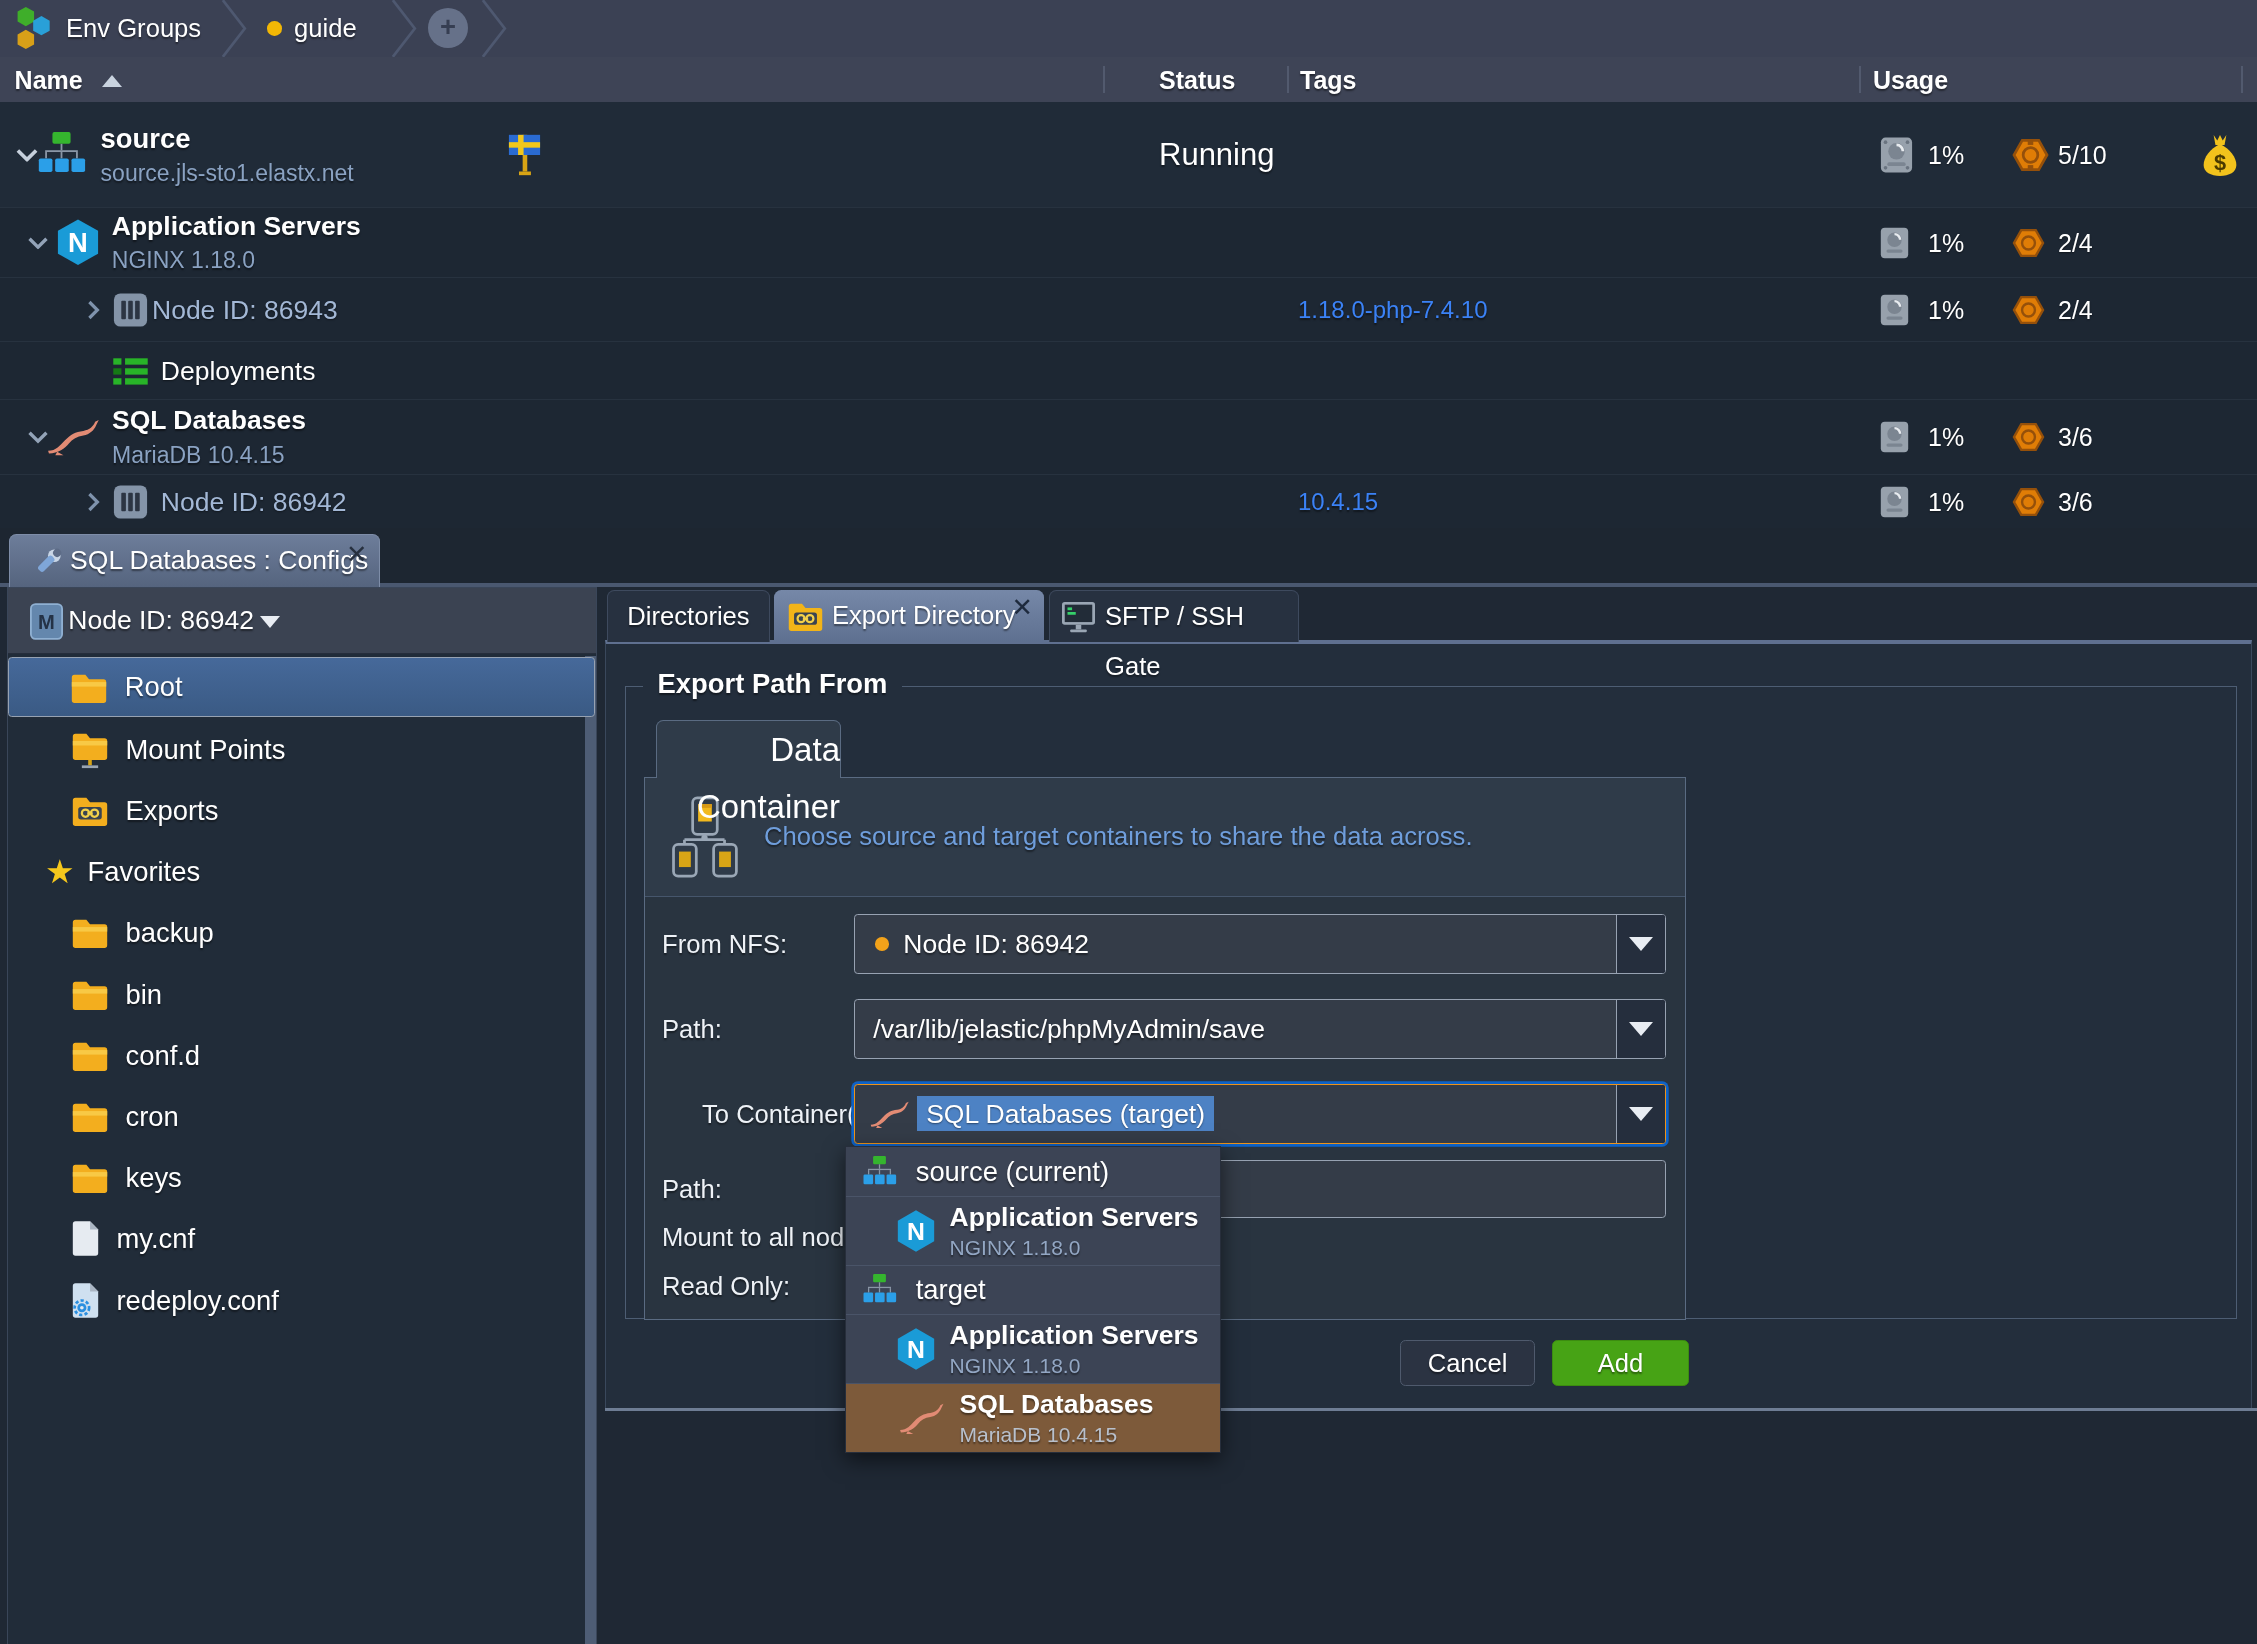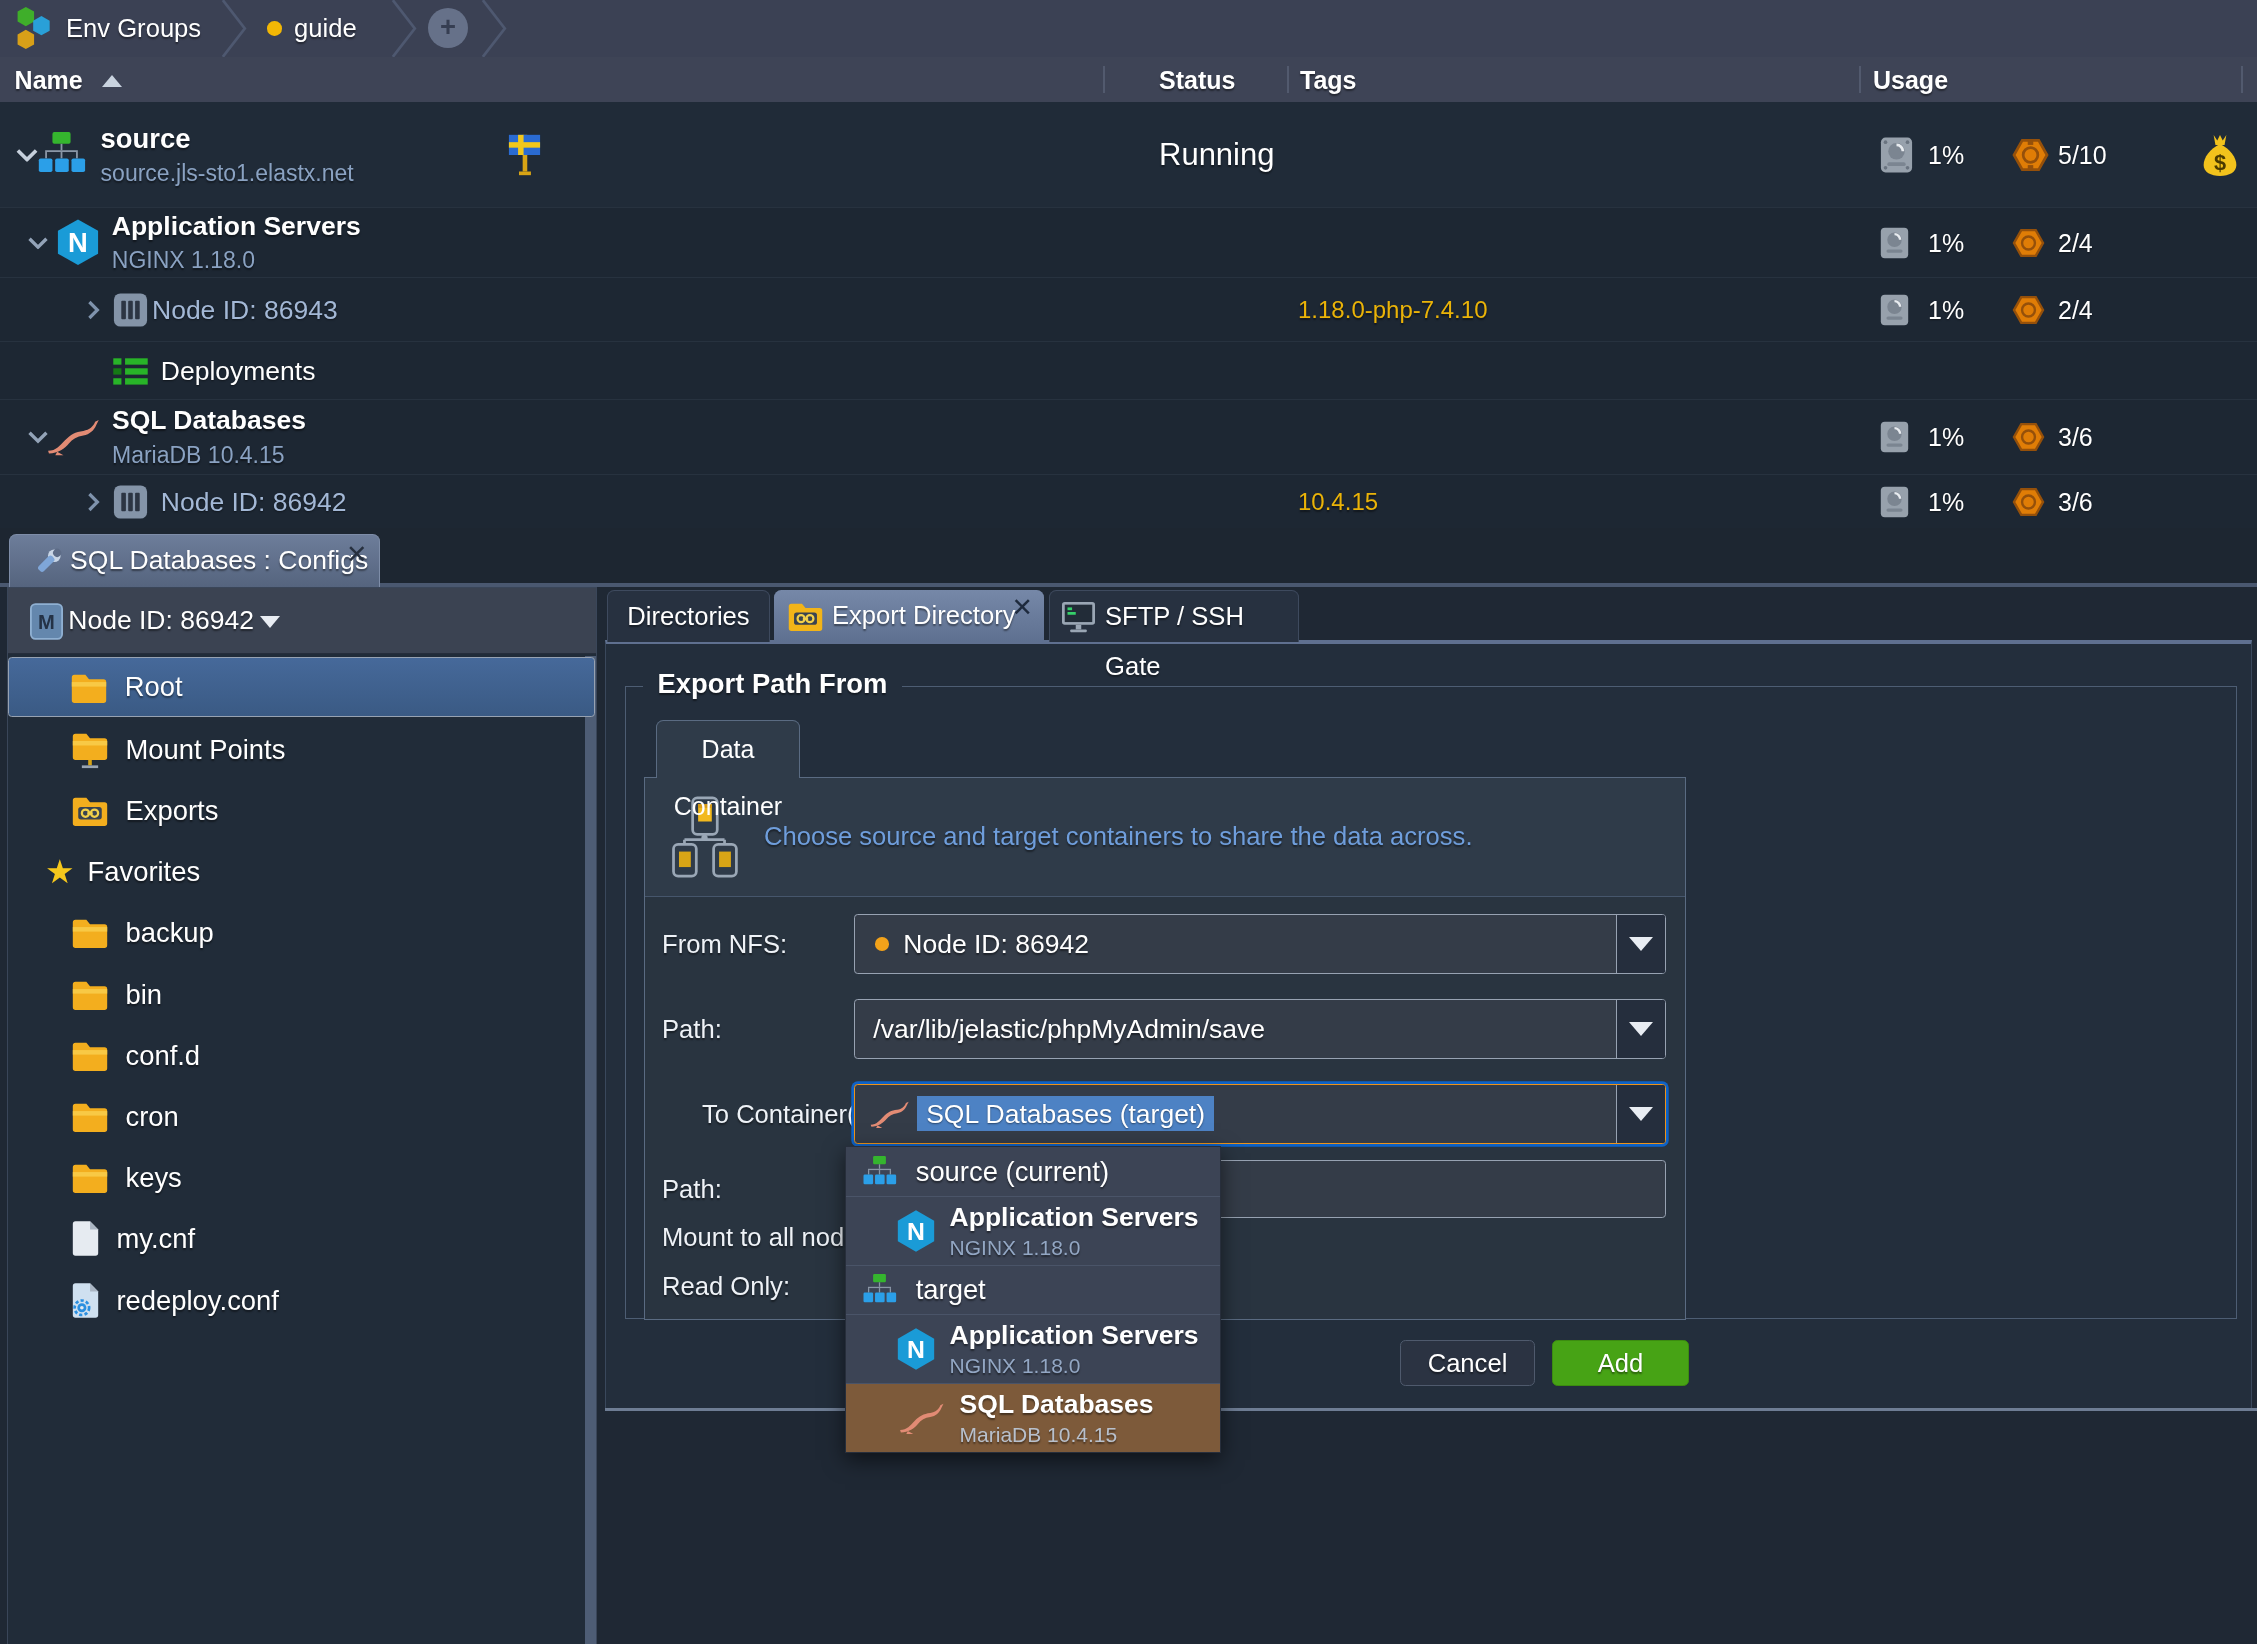--- a/index.html
+++ b/index.html
@@ -29,21 +29,21 @@
   .grow { position:absolute; left:0; width:100%; border-bottom:1.8px solid #27323f; background:#1d2733; }
   .grow.env { background:#202b38; }
   .rowflex { position:absolute; top:50%; transform:translateY(-50%); display:flex; align-items:center; }
   .tcol { display:flex; flex-direction:column; gap:5.5px; }
   .rtitle { font-size:26.5px; font-weight:bold; color:#fff; }
   .rtitle.big { font-size:27.4px; }
   .rsub { font-size:23px; color:#8aa2c2; }
   .nodetext { font-size:26.5px; color:#a3b8d6; }
   .chev { position:absolute; top:50%; transform:translateY(-50%); }
   .c-status { position:absolute; left:1159px; top:50%; transform:translateY(-50%); font-size:31px; color:#fff; }
-  .c-tag { position:absolute; left:1298px; top:50%; transform:translateY(-50%); font-size:24px; color:#eab308; }
+  .c-tag { position:absolute; left:1298px; top:50%; transform:translateY(-50%); font-size:24px; color:#3b82f6; }
   .c-disk { position:absolute; left:1880px; top:50%; transform:translateY(-50%); }
   .c-pct { position:absolute; left:1928px; top:50%; transform:translateY(-50%); font-size:25px; color:#fff; }
   .c-hex { position:absolute; left:2012px; top:50%; transform:translateY(-50%); }
   .c-cnt { position:absolute; left:2058px; top:50%; transform:translateY(-50%); font-size:25px; color:#fff; }
   .c-bag { position:absolute; left:2200px; top:50%; transform:translateY(-50%); }
   .c-flag { position:absolute; left:508px; top:50%; transform:translateY(-50%); }
 
   
   .bottom { position:absolute; left:0; top:583px; width:100%; height:1062px; background:#1f2834; }
   .topline { position:absolute; left:0; top:583px; width:100%; height:3.7px; background:#4a5870; }
@@ -73,21 +73,21 @@
   .rtab.active { background:linear-gradient(#7688a8,#5e7090); z-index:5;padding-left:36px; }
   .rtab .txt { font-size:25.6px; color:#fff; line-height:50px; }
 
   
   .content { position:absolute; left:605px; top:640px; width:1647px; height:770px; background:#232e3c; border-top:4.6px solid #5f7090; border-left:1.8px solid #3a485c; border-right:1.8px solid #3a485c; z-index:3; }
   .bot-line { position:absolute; left:605px; top:1408px; width:1653px; height:2.7px; background:#6e7d94; z-index:3; }
 
   .fieldset { position:absolute; left:625px; top:686px; width:1612px; height:633px; border:1.8px solid #4d5d73; z-index:3; }
   .legend { position:absolute; left:643px; top:663px; height:42px; line-height:42px; padding:0 14.6px; background:#232e3c; font-size:27.4px; font-weight:bold; color:#fff; z-index:4; }
 
-  .dctab { position:absolute; left:656px; top:720px; width:144px; height:58px; background:#2f3b49; border:1.8px solid #5a6b82; border-bottom:none; border-radius:7.3px 7.3px 0 0; text-align:center; line-height:57px; font-size:25px; color:#fff; z-index:5; }
+  .dctab { position:absolute; left:656px; top:720px; width:185px; height:58px; background:#2f3b49; border:1.8px solid #5a6b82; border-bottom:none; border-radius:7.3px 7.3px 0 0; text-align:right; line-height:57px; font-size:33px; color:#fff; z-index:5; }
   .dcbox { position:absolute; left:644px; top:777px; width:1042px; height:543px; background:#293440; border:1.8px solid #5a6b82; z-index:4; }
   .dcmsg { position:absolute; left:0; top:0; width:100%; height:119px; background:#2f3b49; border-bottom:1.8px solid #46566c; }
   .dcmsg .hint { position:absolute; left:119px; top:0; height:117px; line-height:117px; font-size:25.6px; color:#6f9edc; }
   .dcmsg .ic { position:absolute; left:22px; top:18.3px; }
 
   .flabel { position:absolute; left:662px; font-size:25.6px; color:#eef2f7; z-index:4; }
   .sel { position:absolute; left:854px; width:812px; height:60px; background:#343c48; border:1.8px solid #97a2b2; border-radius:3.7px; display:flex; align-items:center; z-index:5; }
   .sel .arrow { position:absolute; right:0; top:0; bottom:0; width:49px; background:#252e3d; border-left:1.8px solid #97a2b2; display:flex; align-items:center; justify-content:center; border-radius:0 1.8px 1.8px 0; }
   .tri { width:0; height:0; border-left:12px solid transparent; border-right:12px solid transparent; border-top:14.6px solid #e9edf3; }
   .sel .val { font-size:26.5px; color:#fff; }

